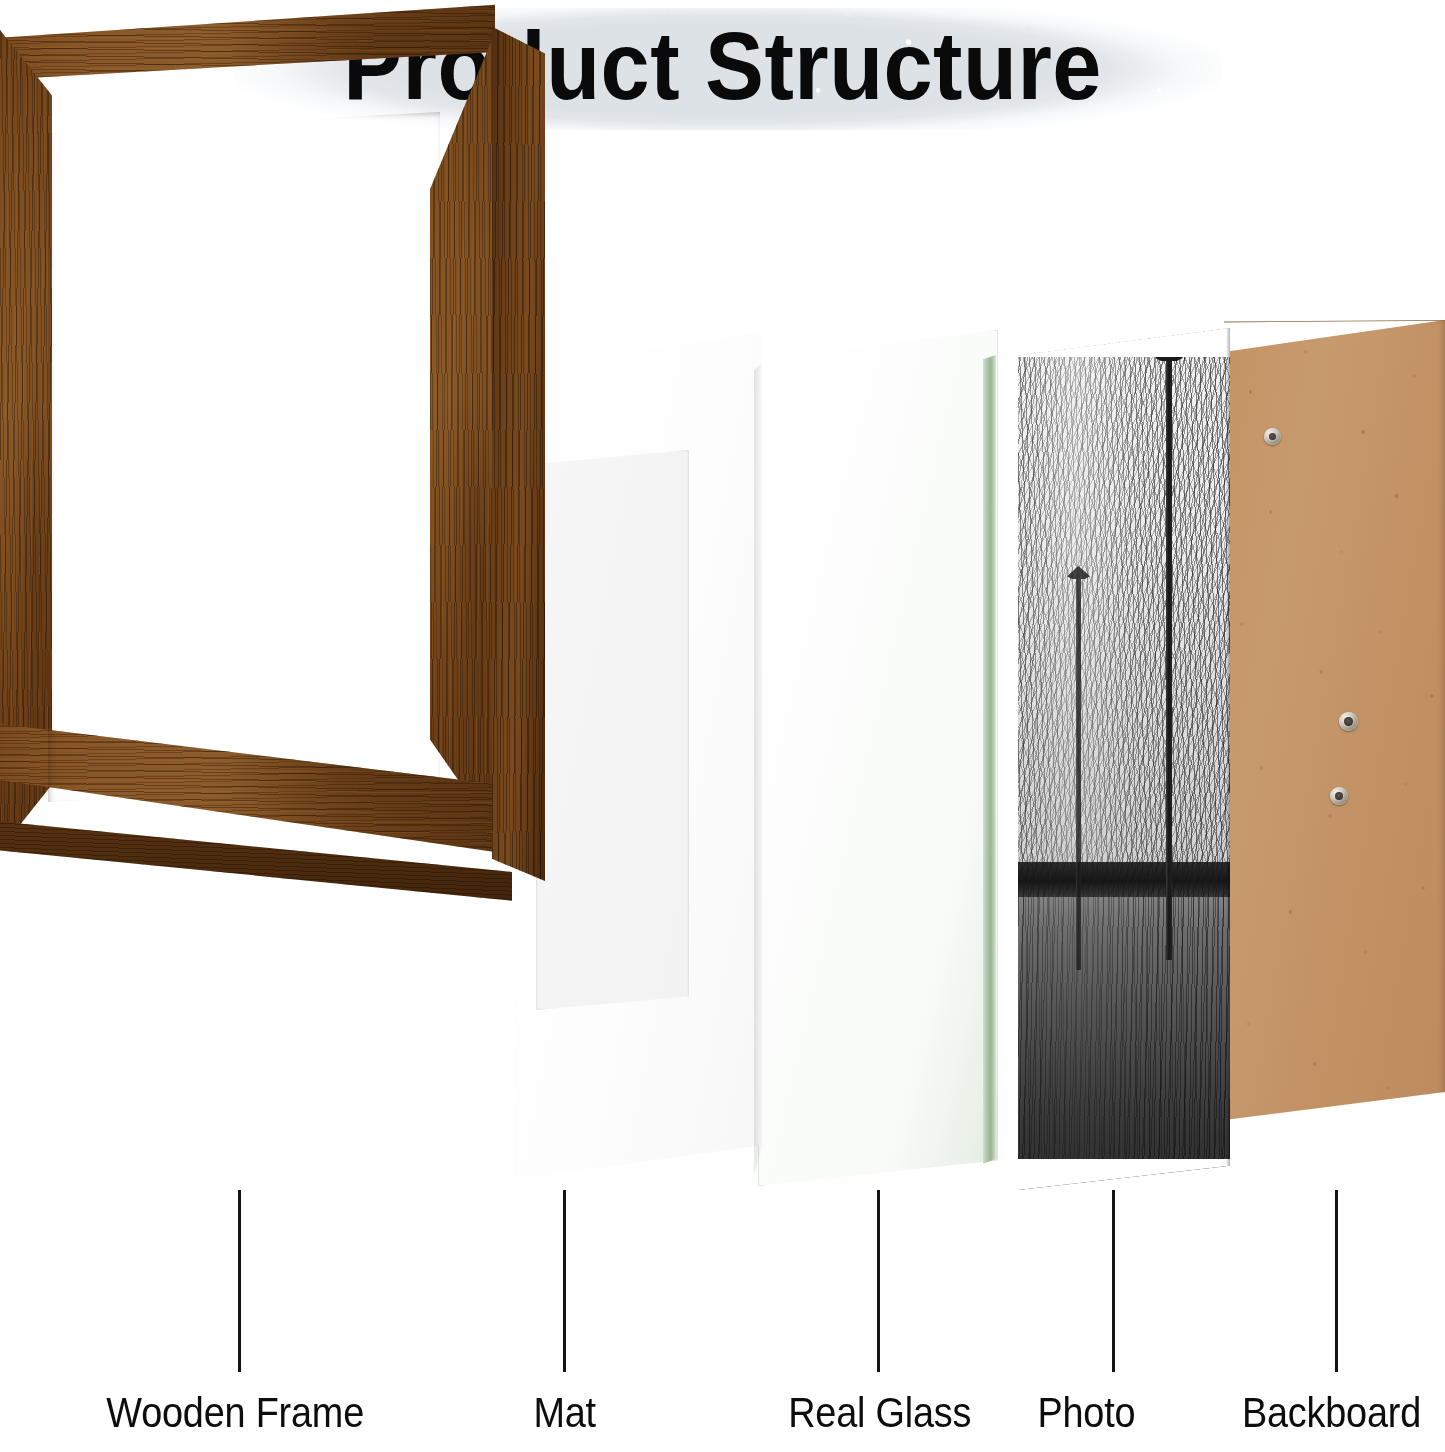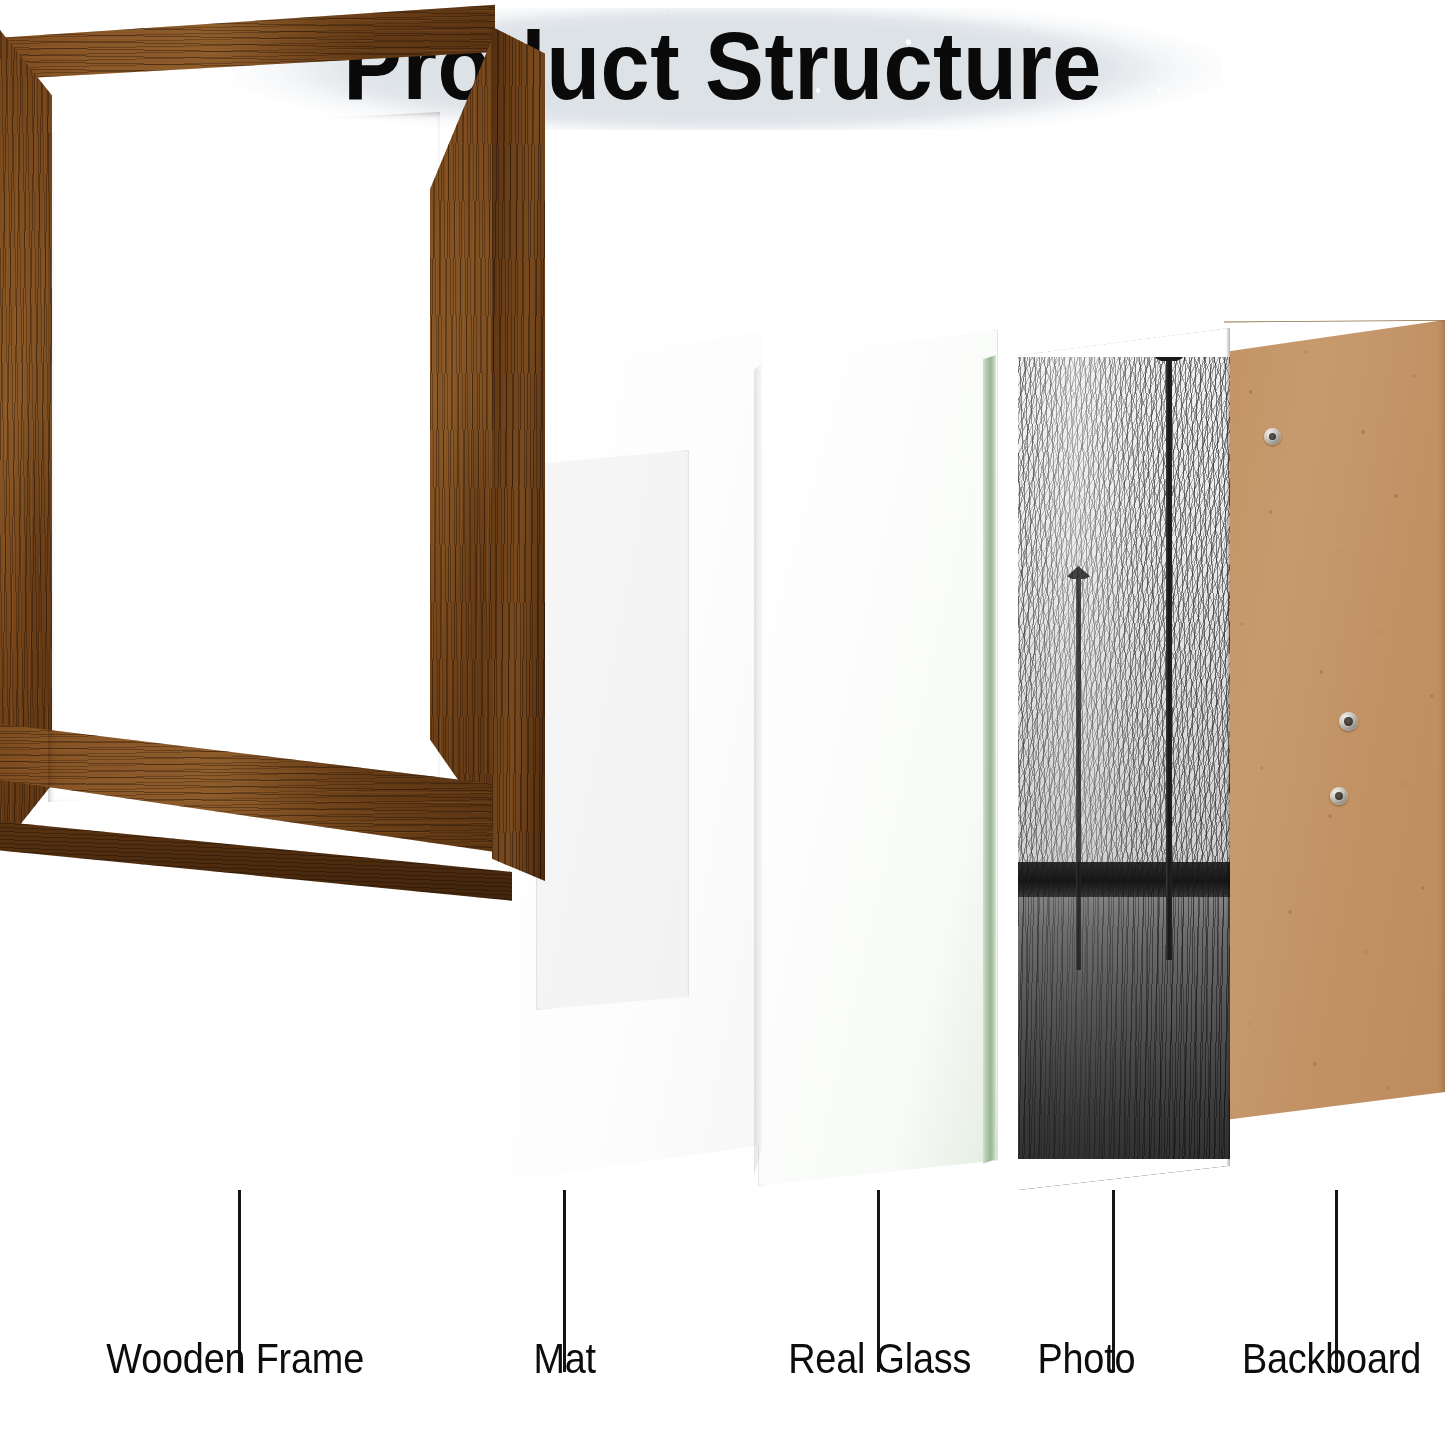--- a/index.html
+++ b/index.html
@@ -336,21 +336,21 @@
 
   
   .leader {
     position:absolute;
     width: 2.6px;
     background: #141414;
   }
 
   
   #labels {
-    position:absolute; left:0; top:1334px; width:1295px; height:60px;
+    position:absolute; left:0; top:1388px; width:1295px; height:60px;
   }
   .label {
     position:absolute;
     font-size: 42px;
     line-height: 50px;
     color: #0d0d0d;
     font-weight: 400;
     letter-spacing: -0.2px;
     transform: scaleX(0.9);
     white-space: nowrap;

